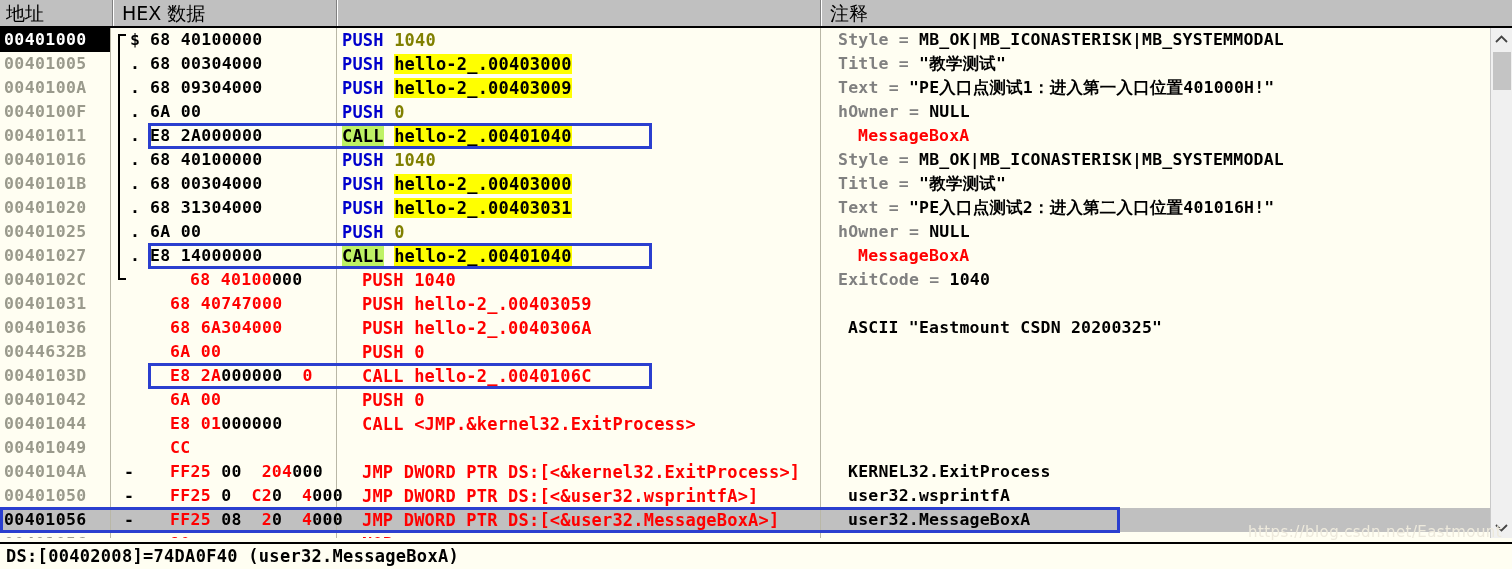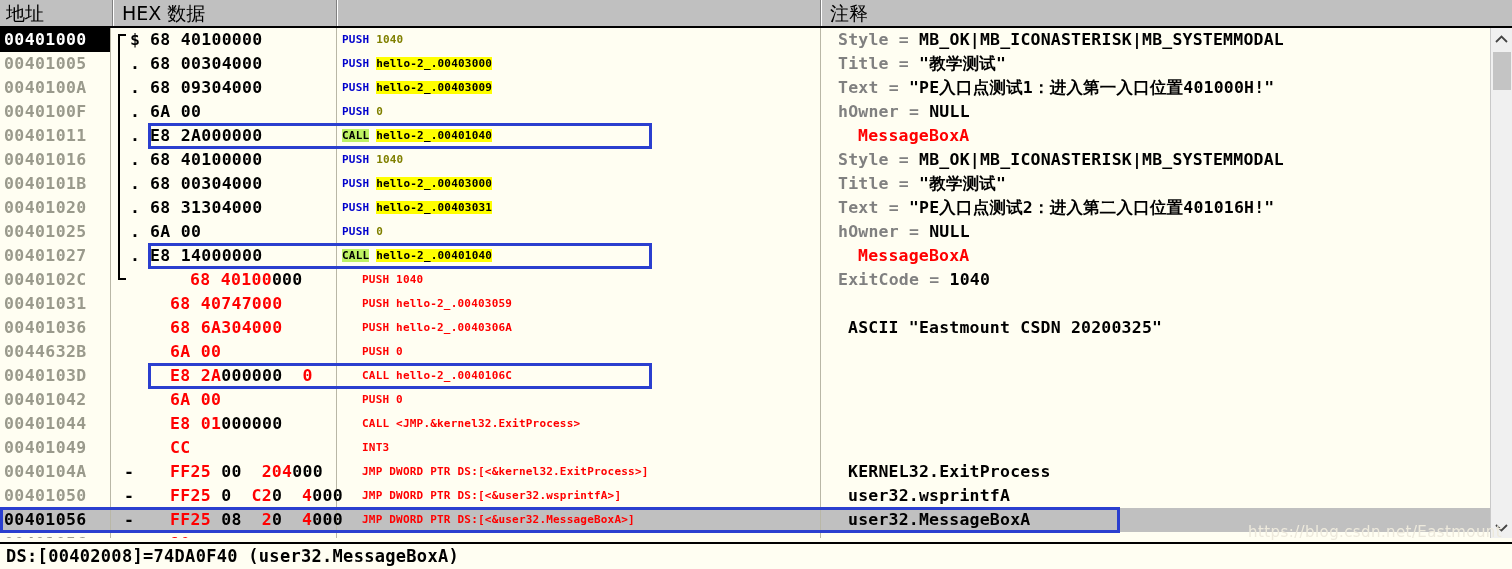--- a/index.html
+++ b/index.html
@@ -29,21 +29,21 @@
         white-space:nowrap;}
   .row.eip .addr{color:#FFFFFF;}
   .row.eip .addrbg{position:absolute;left:0;top:0;width:110px;height:24px;background:#000;}
   .row.sel .addr{color:#000000;}
 
   .marks{position:absolute;left:114px;top:0;width:30px;height:24px;line-height:24px;
          font-size:16.5px;font-weight:bold;color:#000;white-space:nowrap;}
   .hex{position:absolute;left:150px;top:0;height:24px;line-height:24px;
        font-size:16.5px;font-weight:bold;letter-spacing:0.3px;white-space:nowrap;}
   .dis{position:absolute;left:342px;top:0;height:24px;line-height:24px;
-       font-size:11px;font-weight:bold;letter-spacing:0.2px;white-space:nowrap;
+       font-size:17px;font-weight:bold;letter-spacing:0.2px;white-space:nowrap;
        overflow:hidden;width:474px;}
   .cmt{position:absolute;left:838px;top:0;height:24px;line-height:24px;
        font-size:16.5px;font-weight:bold;letter-spacing:0.2px;white-space:nowrap;
        overflow:hidden;width:650px;}
 
   .c-black{color:#000000;}
   .c-red{color:#FF0000;margin-left:20px;}
   .c-blue{color:#0000CC;}
   .c-olive{color:#808000;}
   .c-dgray{color:#808080;}
@@ -287,21 +287,20 @@
       <div class="cmt"></div>
     </div>
 
     <div class="row" style="top:408px;">
       <div class="addr">00401049</div>
       <div class="vsep" style="left:110px;"></div>
       <div class="marks" style="left:130px;"></div>
       <div class="vsep" style="left:336px;"></div>
       <div class="hex c-red">CC</div>
       <div class="vsep" style="left:820px;"></div>
-      <div class="dis c-red">INT3</div>
       <div class="cmt"></div>
     </div>
 
     <div class="row" style="top:432px;">
       <div class="addr">0040104A</div>
       <div class="vsep" style="left:110px;"></div>
       <div class="marks" style="left:124px;">-</div>
       <div class="vsep" style="left:336px;"></div>
       <div class="hex"><span class="c-red">FF25 </span><span class="c-black">00</span><span class="c-red">204</span><span class="c-black">000</span></div>
       <div class="vsep" style="left:820px;"></div>

